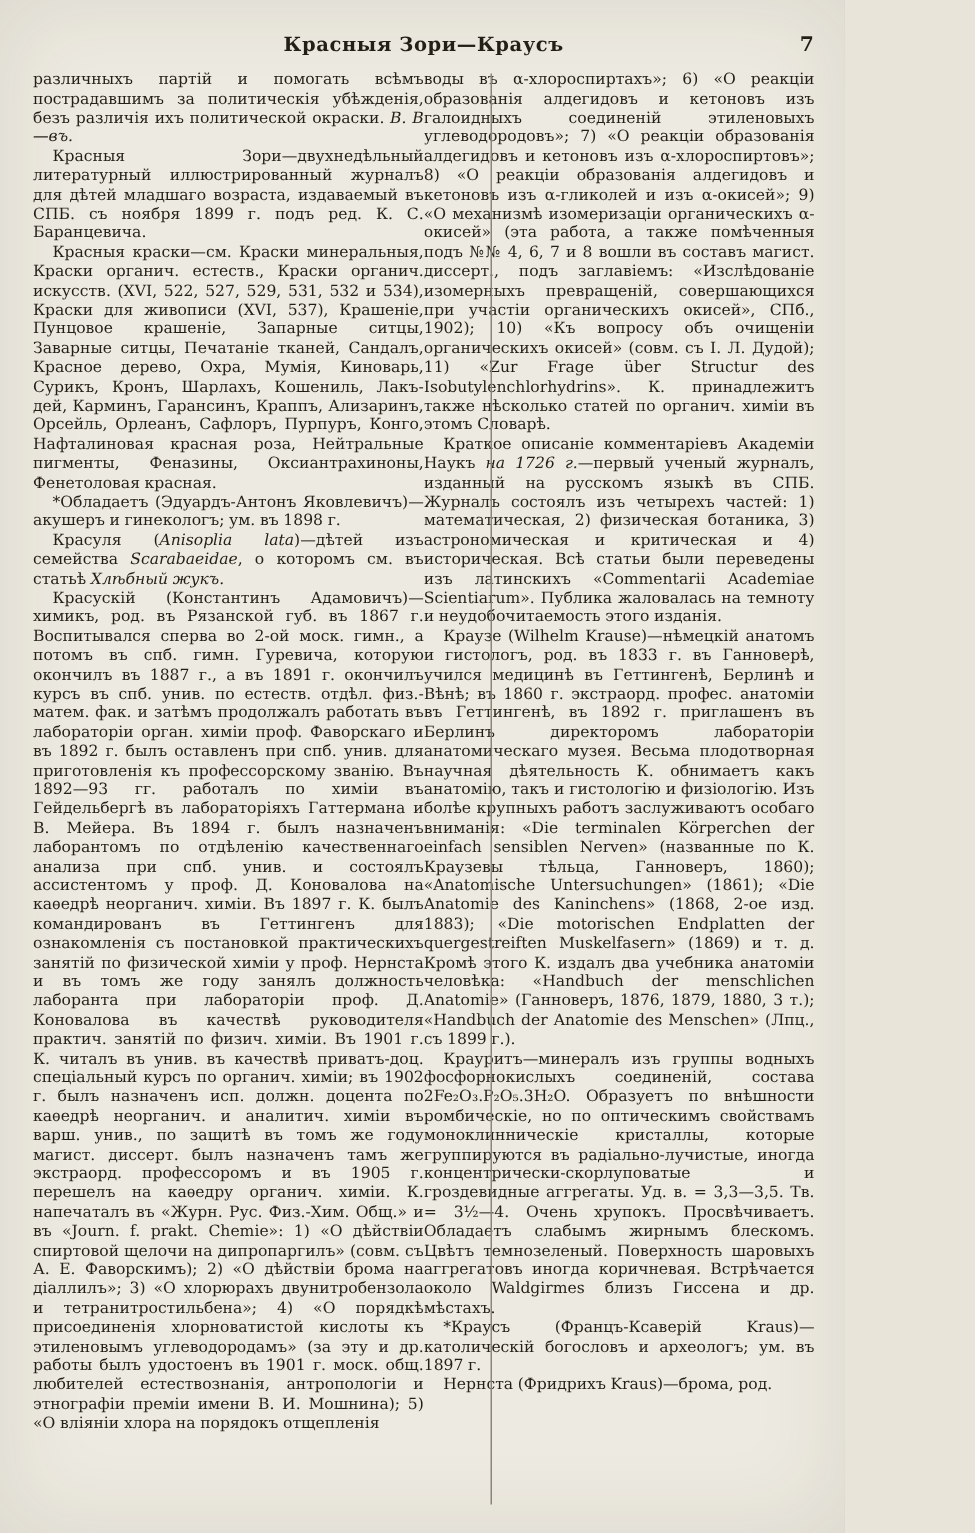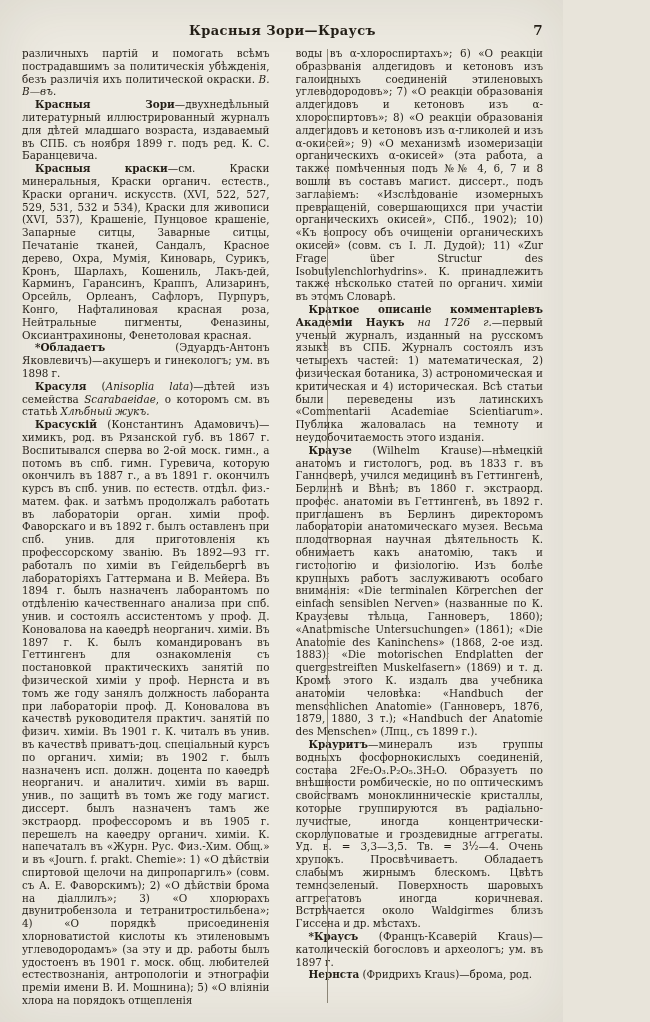--- a/index.html
+++ b/index.html
@@ -18,36 +18,36 @@
   }
   .header{
     display:flex;align-items:baseline;
     font-weight:bold;font-size:13px;letter-spacing:.4px;
     margin-bottom:9px;
   }
   .header .spacer{width:56px;}
   .header .title{flex:1;text-align:center;}
   .header .pagenum{width:56px;text-align:right;font-size:13.5px;}
   .cols{
-    position:relative;display:flex;gap:26px;
+    position:relative;display:flex;gap:0;
     height:958px;overflow:hidden;
   }
   .col{
     width:297px;overflow:hidden;
     text-align:justify;
     font-size:10.4px;line-height:12.8px;
     word-spacing:-0.2px;
   }
   .divider{
     position:absolute;left:305px;top:2px;bottom:2px;width:1px;
     background:#8b8576;
   }
   p.entry{margin:0;text-indent:13px;}
   p.entry.noindent{text-indent:0;}
-  .run-b{font-weight:bold;}
+  .run-b{font-weight:normal;}
   .run-i{font-style:italic;}
 </style>
 </head>
 <body>
 
 <div class="page">
   <div class="header">
     <span class="spacer"></span>
     <span class="title">Красныя Зори—Краусъ</span>
     <span class="pagenum">7</span>

